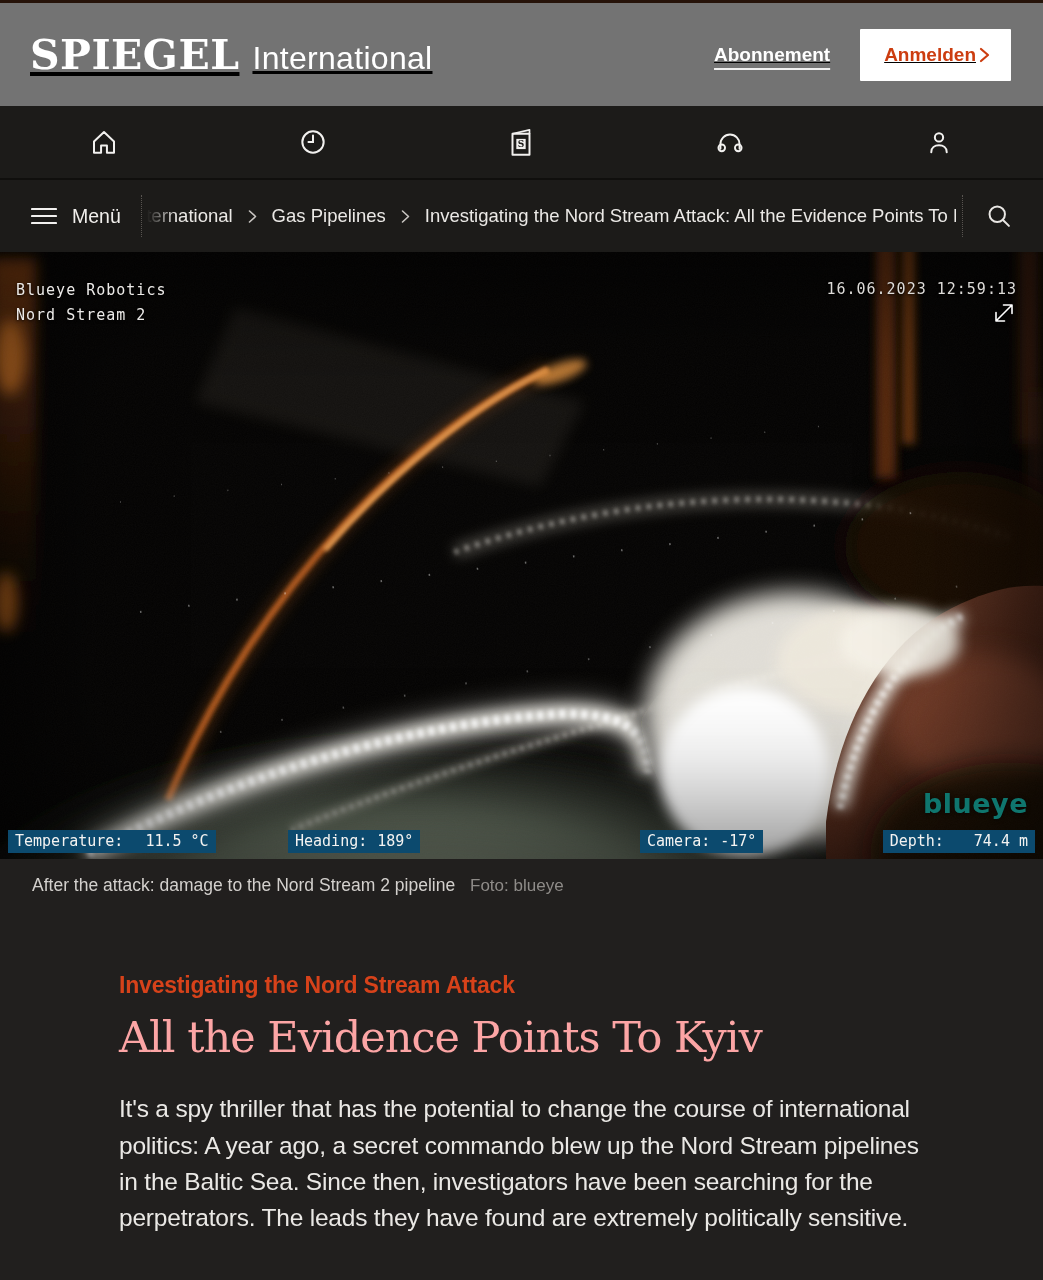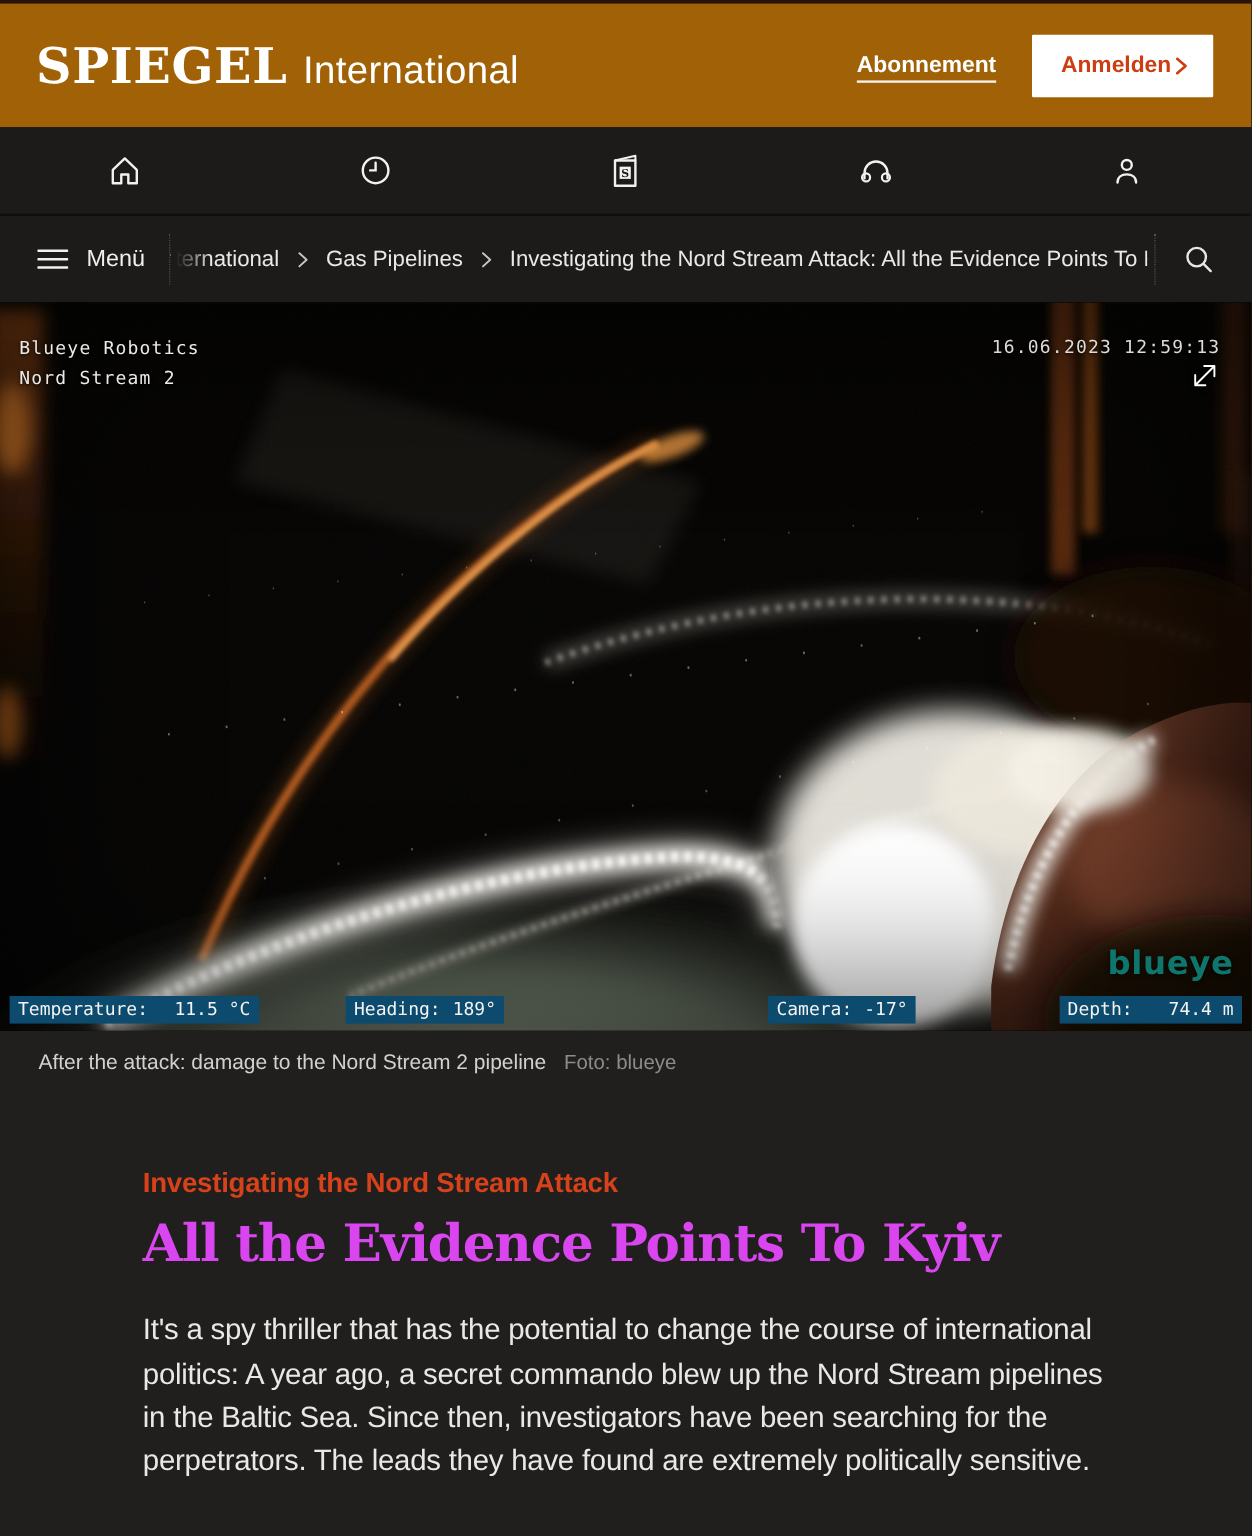--- a/index.html
+++ b/index.html
@@ -6,24 +6,25 @@
   html, body { margin: 0; padding: 0; }
   body {
     width: 1043px; height: 1280px; overflow: hidden;
     background: #211f1e;
     font-family: "Liberation Sans", sans-serif;
   }
   .page { width: 1043px; height: 1280px; overflow: hidden; background: #211f1e; position: relative; }
 
   
   .masthead {
-    height: 106px; background: #a16207;
+    height: 106px; background: #737373;
     border-top: 3px solid #261309;
     display: flex; align-items: center;
     padding: 0 32px 0 30px;
+    text-decoration: underline;
   }
   .brand-group { display: flex; align-items: baseline; cursor: pointer; }
   .brand {
     font-family: "DejaVu Serif", serif; font-weight: 700;
     font-size: 41px; color: #ffffff; letter-spacing: 0.5px;
   }
   .brand-suffix {
     font-size: 32px; color: #ffffff; margin-left: 13px;
     font-weight: 400; letter-spacing: 0.3px;
   }
@@ -109,22 +110,22 @@
   .t-depth { right: 8px; } .t-depth .tv { margin-left: 30px; }
 
   
   .caption { padding: 16px 32px 20px; font-size: 17.5px; color: #d3d0cd; }
   .caption .credit { color: #8e8b88; margin-left: 10px; font-size: 17px; }
 
   
   .article { padding: 56px 119px 0; }
   .kicker { color: #d7421a; font-weight: 700; font-size: 23px; letter-spacing: -0.2px; }
   .headline {
-    font-family: "DejaVu Serif", serif; font-weight: 700;
-    font-size: 43px; line-height: 1.1; color: #d946ef;
+    font-family: "DejaVu Serif", serif; font-weight: 400;
+    font-size: 43px; line-height: 1.1; color: #fca5a5;
     margin: 15px 0 0; letter-spacing: -1px;
   }
   .intro {
     margin: 30px 0 0; font-size: 24.5px; line-height: 1.48;
     color: #eae8e5; letter-spacing: -0.2px;
   }
 
   svg { display: block; }
 </style>
 </head>

